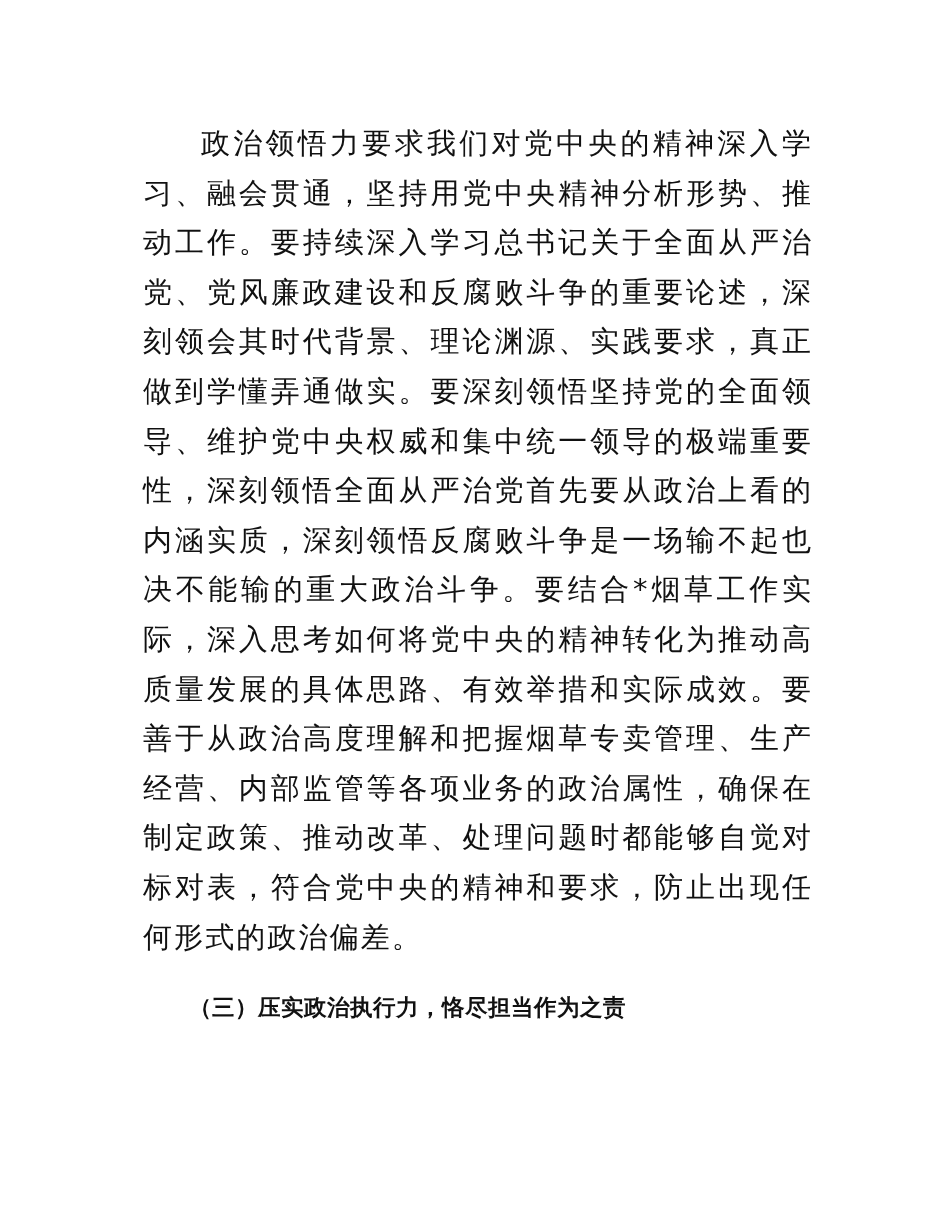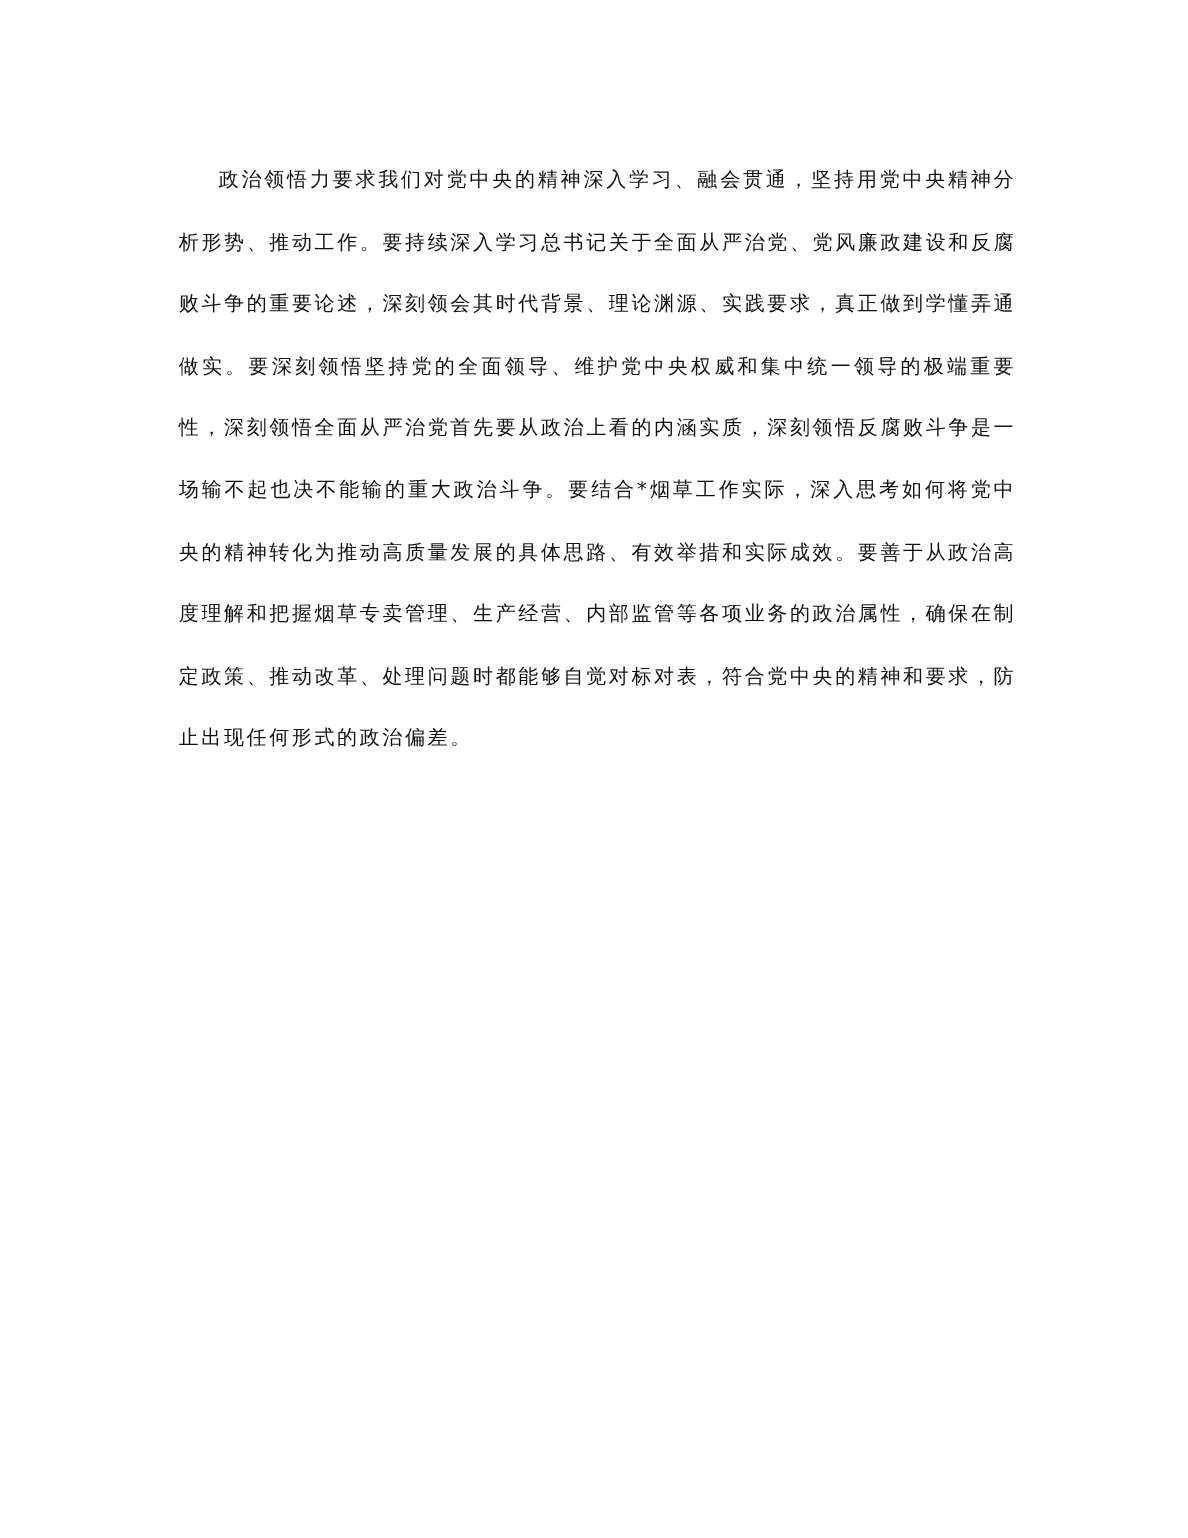--- a/index.html
+++ b/index.html
@@ -16,21 +16,21 @@
       color: #111111;
     }
     .page {
       position: absolute;
       left: 143px;
       top: 119px;
       width: 670px;
     }
     .para {
       margin: 0;
-      font-size: 16px;
+      font-size: 29px;
       line-height: 49.6px;
       letter-spacing: 2.1px;
       text-align: justify;
       text-indent: 2em;
       font-weight: normal;
     }
     .heading {
       margin: 0;
       padding-left: 46px;
       font-size: 22.5px;
@@ -40,14 +40,15 @@
     }
     .gap-before-heading { height: 21px; }
     .gap-after-heading { height: 21px; }
   </style>
 </head>
 <body>
 
 <div class="page">
   <p class="para">政治领悟力要求我们对党中央的精神深入学习、融会贯通，坚持用党中央精神分析形势、推动工作。要持续深入学习总书记关于全面从严治党、党风廉政建设和反腐败斗争的重要论述，深刻领会其时代背景、理论渊源、实践要求，真正做到学懂弄通做实。要深刻领悟坚持党的全面领导、维护党中央权威和集中统一领导的极端重要性，深刻领悟全面从严治党首先要从政治上看的内涵实质，深刻领悟反腐败斗争是一场输不起也决不能输的重大政治斗争。要结合*烟草工作实际，深入思考如何将党中央的精神转化为推动高质量发展的具体思路、有效举措和实际成效。要善于从政治高度理解和把握烟草专卖管理、生产经营、内部监管等各项业务的政治属性，确保在制定政策、推动改革、处理问题时都能够自觉对标对表，符合党中央的精神和要求，防止出现任何形式的政治偏差。</p>
   <div class="gap-before-heading"></div>
+  <h3 class="heading">（三）压实政治执行力，恪尽担当作为之责</h3>
   <div class="gap-after-heading"></div>
 </div>
 
 </body></html>

